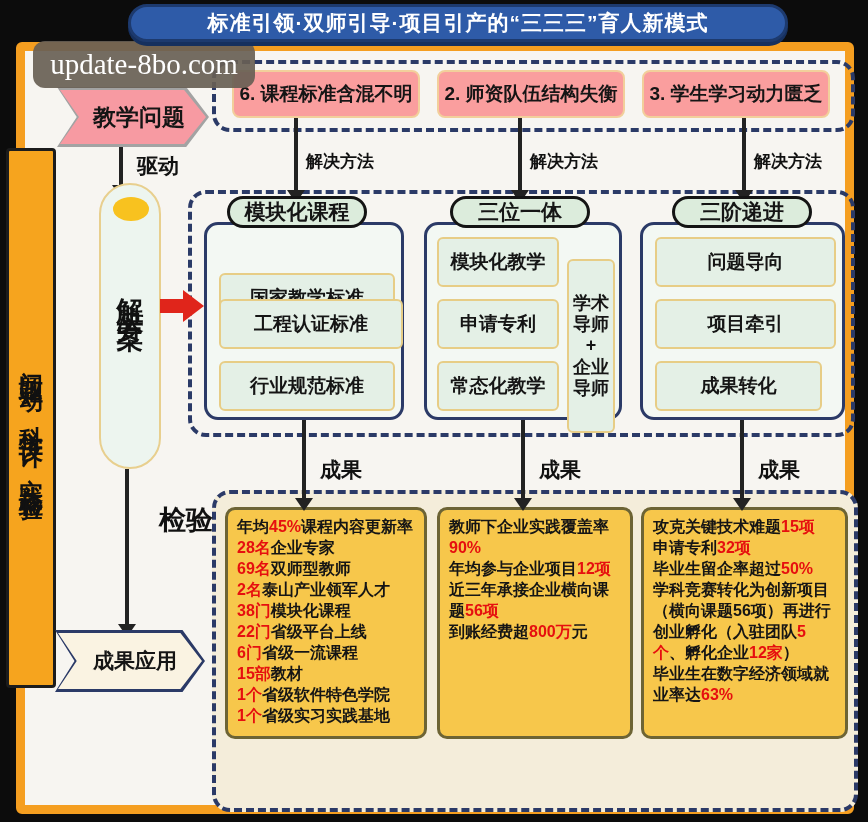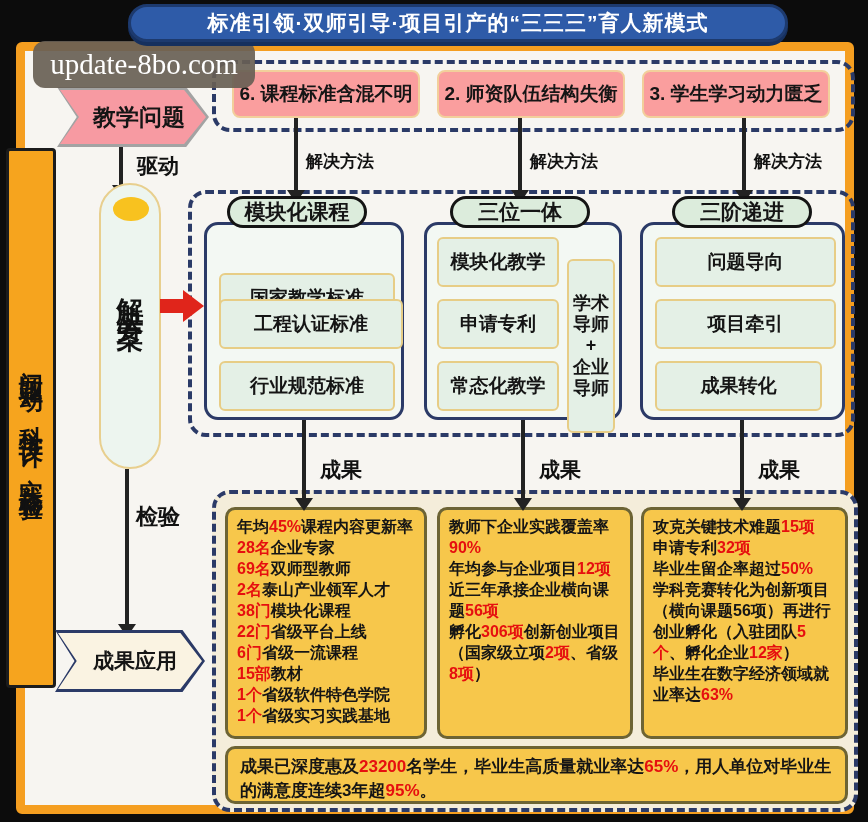--- a/index.html
+++ b/index.html
@@ -82,21 +82,21 @@
     <div class="egg"></div>
     <div class="vt">解决方案</div>
   </div>
 
   <svg class="abs redarrow" style="left:160px;top:288px;" width="44" height="36">
     <polygon points="0,11 23,11 23,2 44,18 23,34 23,25 0,25" fill="#e0251b"></polygon>
   </svg>
 
   <div class="abs vline" style="left:125px;top:469px;height:158px;"></div>
   <div class="abs ahead" style="left:118px;top:624px;"></div>
-  <div class="abs lbl" style="left:136px;top:502px;font-size:22px;">检验</div>
+  <div class="abs lbl" style="left:159px;top:502px;font-size:27px;">检验</div>
 
   <div class="abs chev-outer" style="left:55px;top:630px;width:150px;height:62px;background:#2b3a67;z-index:5;">
     <div class="chev-inner" style="background:#faf3e2;font-size:21px;padding-left:10px;">成果应用</div>
   </div>
 
   <div class="abs dashed" style="left:212px;top:60px;width:643px;height:72px;z-index:2;"></div>
   <div class="abs pinkbox" style="left:232px;top:70px;width:188px;height:48px;">6. 课程标准含混不明</div>
   <div class="abs pinkbox" style="left:437px;top:70px;width:188px;height:48px;">2. 师资队伍结构失衡</div>
   <div class="abs pinkbox" style="left:642px;top:70px;width:188px;height:48px;">3. 学生学习动力匮乏</div>
 
@@ -163,25 +163,24 @@
       <div class="rline"><span class="red">22门</span><span>省级平台上线</span></div>
       <div class="rline"><span class="red">6门</span><span>省级一流课程</span></div>
       <div class="rline"><span class="red">15部</span><span>教材</span></div>
       <div class="rline"><span class="red">1个</span><span>省级软件特色学院</span></div>
       <div class="rline"><span class="red">1个</span><span>省级实习实践基地</span></div>
     </div>
   <div class="abs gold" style="left:437px;top:507px;width:196px;height:232px;">
       <div class="rline"><span>教师下企业实践覆盖率</span><span class="red">90%</span></div>
       <div class="rline"><span>年均参与企业项目</span><span class="red">12项</span></div>
       <div class="rline"><span>近三年承接企业横向课题</span><span class="red">56项</span></div>
-      <div class="rline"><span>孵化</span><span class="red">306项</span><span>创新创业项目（国家级立项</span><span class="red">2项</span><span>、省级</span><span class="red">8项</span><span>）</span></div>
+      <div class="rline"><span>到账经费超</span><span class="red">800万</span><span>元</span></div>
     </div>
   <div class="abs gold" style="left:641px;top:507px;width:207px;height:232px;">
       <div class="rline"><span>攻克关键技术难题</span><span class="red">15项</span></div>
       <div class="rline"><span>申请专利</span><span class="red">32项</span></div>
       <div class="rline"><span>毕业生留企率超过</span><span class="red">50%</span></div>
       <div class="rline"><span>学科竞赛转化为创新项目（横向课题56项）再进行创业孵化（入驻团队</span><span class="red">5个</span><span>、孵化企业</span><span class="red">12家</span><span>）</span></div>
       <div class="rline"><span>毕业生在数字经济领域就业率达</span><span class="red">63%</span></div>
     </div>
 
-  <div class="abs gold summary" style="left:225px;top:746px;width:623px;height:58px;"><span>成果已深度惠及</span><span class="red">23200</span><span>名学生，毕业生高质量就业率达</span><span class="red">65%</span><span>，用人单位对毕业生的满意度连续3年超</span><span class="red">95%</span><span>。</span></div>
 
 </div>
 
 </body></html>

